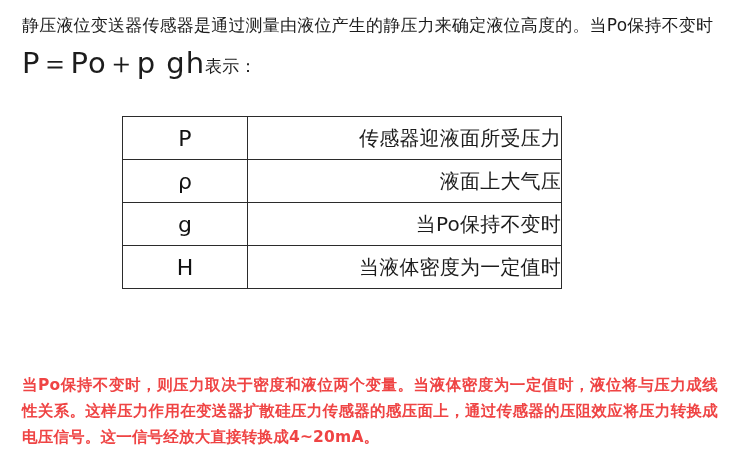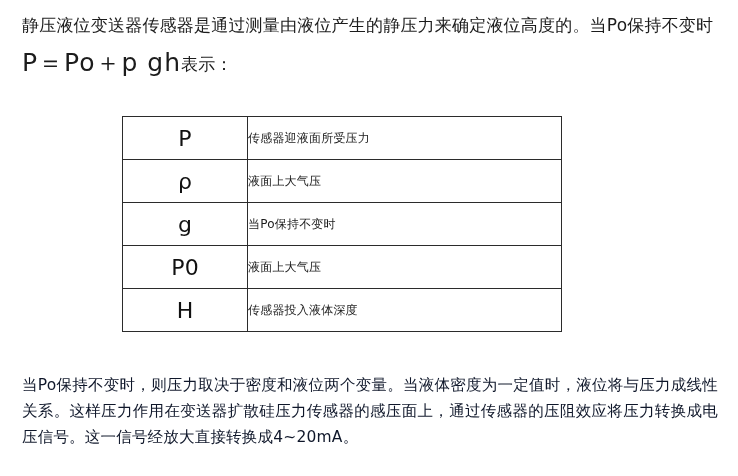--- a/index.html
+++ b/index.html
@@ -26,21 +26,21 @@
     position: absolute;
     left: 22px;
     top: 6px;
     width: 700px;
     font-size: 17px;
     line-height: 38px;
     color: #1c1c1c;
     letter-spacing: 0.2px;
   }
   .intro .formula {
-    font-size: 25px;
+    font-size: 29px;
     letter-spacing: 1px;
     vertical-align: -1px;
   }
   
   .table-wrap {
     position: absolute;
     left: 122px;
     top: 116px;
     width: 440px;
   }
@@ -57,34 +57,36 @@
   }
   td.sym {
     width: 124px;
     text-align: center;
     font-size: 22px;
     font-family: "DejaVu Sans", "Liberation Sans", sans-serif;
     color: #111;
   }
   td.desc {
     padding-left: 18px;
-    font-size: 12px;
+    font-size: 20px;
     color: #1c1c1c;
     letter-spacing: 0.2px;
+    text-align: right;
   }
   
   .closing {
     position: absolute;
     left: 22px;
     top: 372px;
     width: 696px;
     font-size: 15.5px;
     line-height: 26px;
-    color: #0f172a;
+    color: #ef4444;
     letter-spacing: 0.2px;
+    font-weight: bold;
   }
   .closing p {
     margin: 0;
     text-align: justify;
     text-justify: inter-ideograph;
   }
 </style>
 </head>
 <body>
 
@@ -103,26 +105,22 @@
         </tr>
         <tr>
           <td class="sym">ρ</td>
           <td class="desc">液面上大气压</td>
         </tr>
         <tr>
           <td class="sym">g</td>
           <td class="desc">当Po保持不变时</td>
         </tr>
         <tr>
-          <td class="sym">P0</td>
-          <td class="desc">液面上大气压</td>
-        </tr>
-        <tr>
           <td class="sym">H</td>
-          <td class="desc">传感器投入液体深度</td>
+          <td class="desc">当液体密度为一定值时</td>
         </tr>
       </tbody>
     </table>
   </div>
 
   <div class="closing">
     <p>当Po保持不变时，则压力取决于密度和液位两个变量。当液体密度为一定值时，液位将与压力成线性关系。这样压力作用在变送器扩散硅压力传感器的感压面上，通过传感器的压阻效应将压力转换成电压信号。这一信号经放大直接转换成4~20mA。</p>
   </div>
 
 </div>

